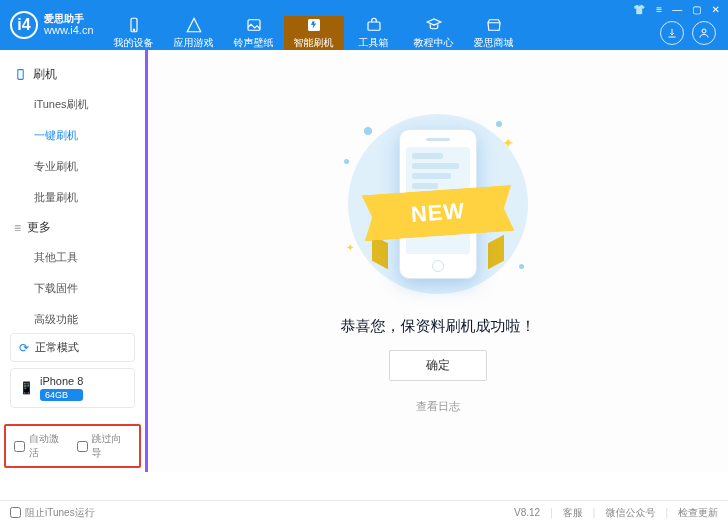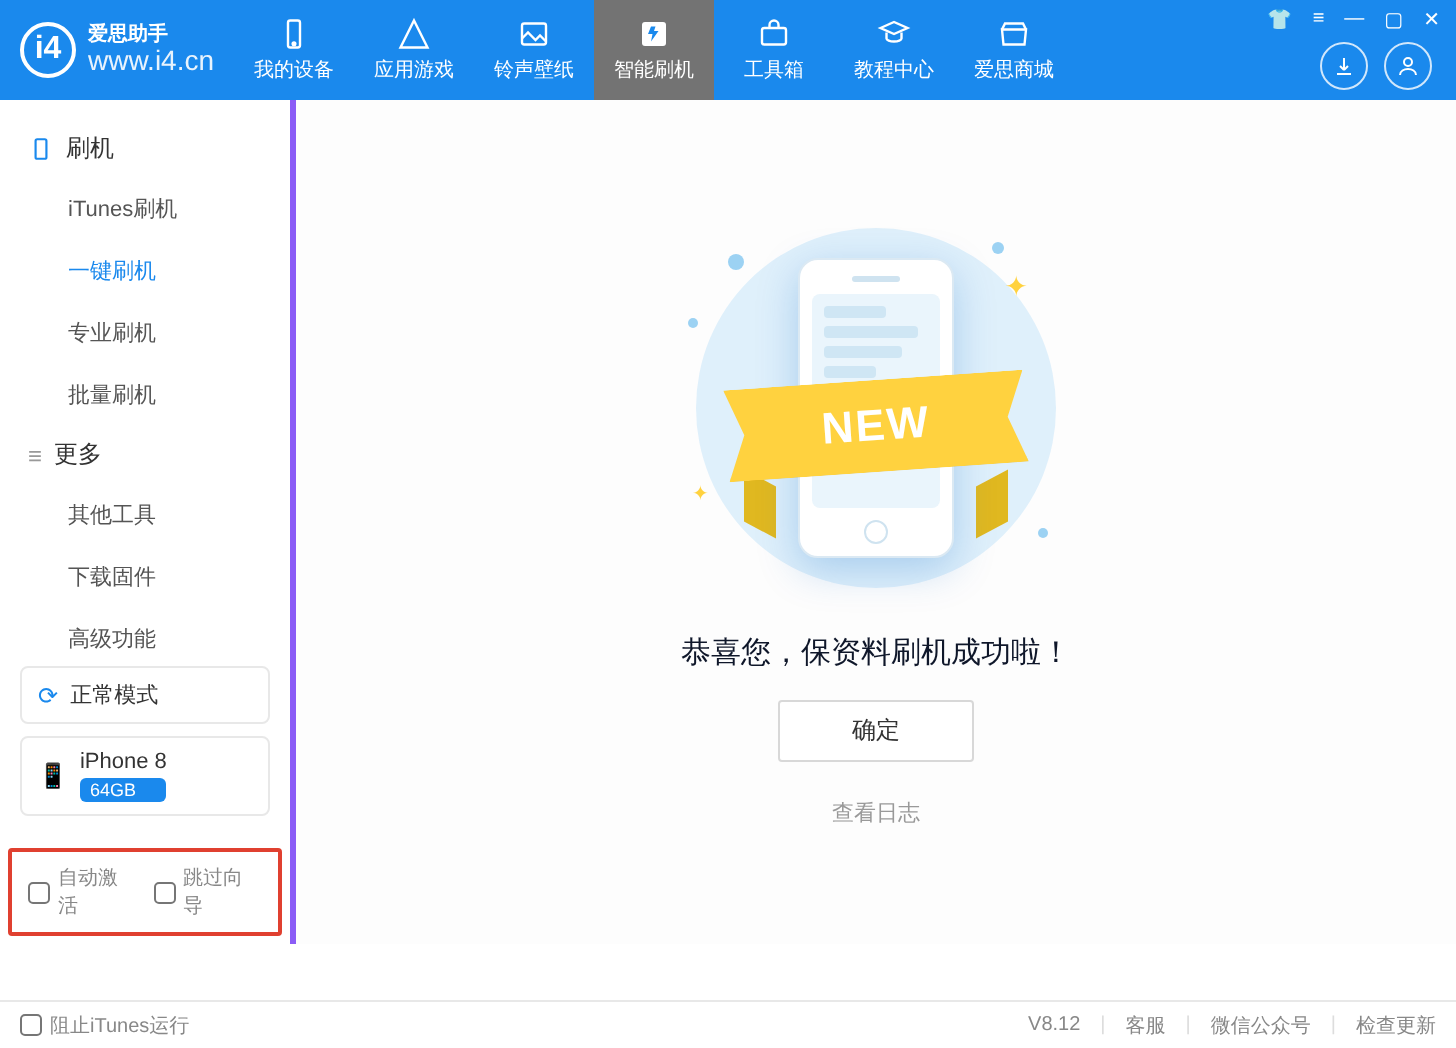--- a/index.html
+++ b/index.html
@@ -5,25 +5,25 @@
     * { margin: 0; padding: 0; box-sizing: border-box; }
     body { font-family: "Microsoft YaHei", Arial, sans-serif; width: 728px; height: 524px; overflow: hidden; }
     .app { width: 728px; height: 524px; display: flex; flex-direction: column; background: #fff; }
 
     
     .titlebar { height: 50px; background: #1a89ed; display: flex; align-items: stretch; color: #fff; }
     .logo-area { display: flex; align-items: center; padding: 0 10px; gap: 6px; }
     .logo-circle { width: 28px; height: 28px; border-radius: 50%; border: 2px solid #fff; display: flex; align-items: center; justify-content: center; font-weight: bold; font-size: 16px; color: #fff; }
     .logo-text { display: flex; flex-direction: column; line-height: 1.1; }
     .logo-title { font-size: 10px; font-weight: bold; }
-    .logo-url { font-size: 14px; opacity: 0.9; }
-
-    .topnav { display: flex; flex: 1; }
+    .logo-url { font-size: 11px; opacity: 0.9; }
+
+    .topnav { display: flex; flex: 1; align-items: flex-end; }
     .topnav-item { width: 60px; display: flex; flex-direction: column; align-items: center; justify-content: center; gap: 2px; cursor: pointer; font-size: 10px; }
-    .topnav-item.active { background: #737373; }
+    .topnav-item.active { background: #a16207; }
     .topnav-icon { width: 18px; height: 18px; display: flex; align-items: center; justify-content: center; }
     .topnav-icon svg { width: 18px; height: 18px; }
 
     .win-controls { display: flex; align-items: flex-start; gap: 10px; padding: 4px 8px 0 8px; font-size: 10px; }
     .win-controls span { cursor: pointer; }
     .right-circles { display: flex; align-items: center; gap: 8px; padding: 0 12px; }
     .circle-btn { width: 24px; height: 24px; border: 1.5px solid rgba(255,255,255,0.8); border-radius: 50%; display: flex; align-items: center; justify-content: center; cursor: pointer; }
 
     
     .body { flex: 1; display: flex; min-height: 0; }

